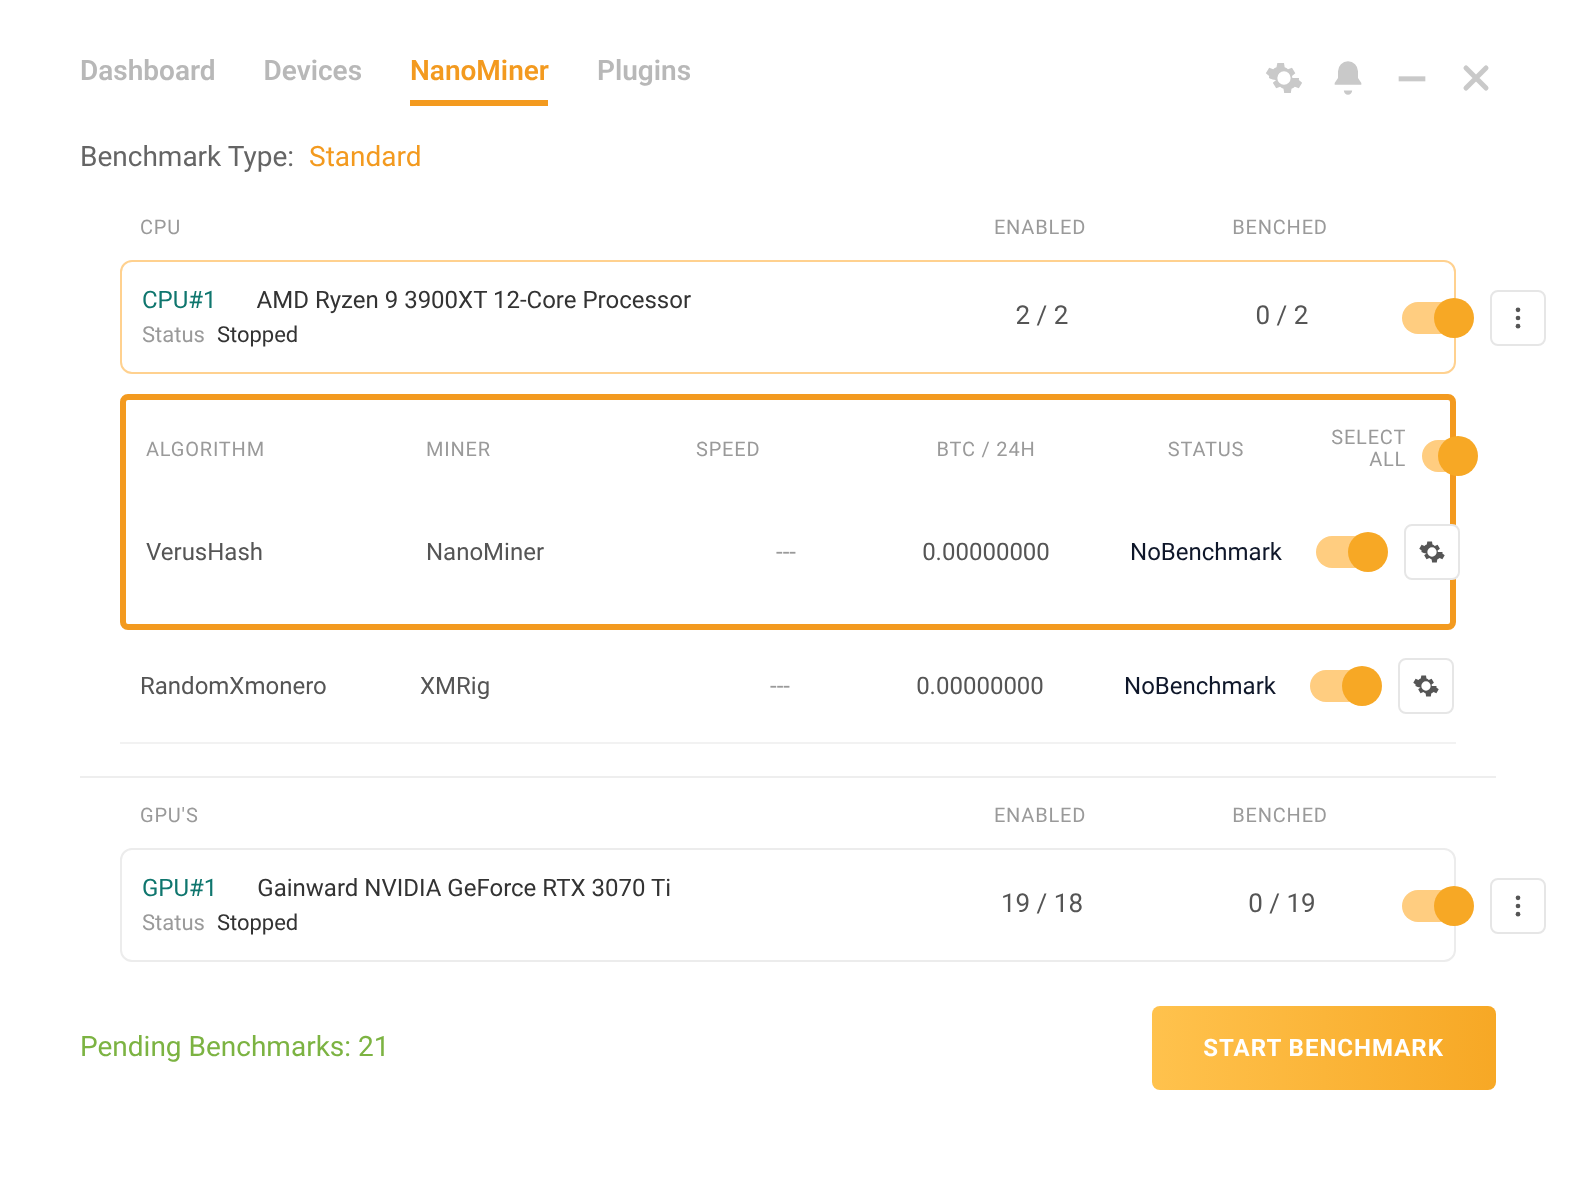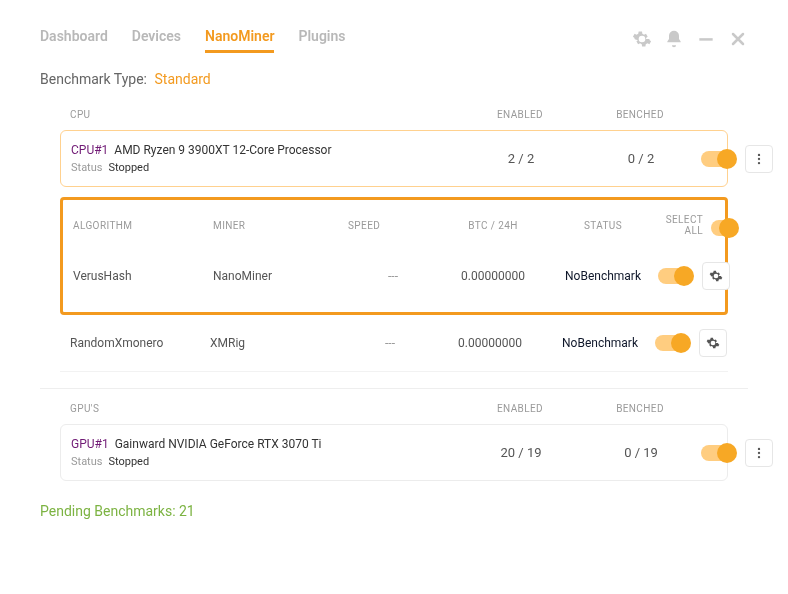--- a/index.html
+++ b/index.html
@@ -14,21 +14,21 @@
 .btype .val{color:#f39a1f;font-weight:400;margin-left:4px}
 .section{padding:0 60px}
 .secthead{display:flex;font-size:10px;color:#9a9a9a;letter-spacing:0.4px;padding:14px 10px 10px 10px}
 .secthead .c1{flex:0 0 390px}
 .secthead .c2{flex:0 0 120px;text-align:center}
 .secthead .c3{flex:0 0 120px;text-align:center}
 .card{border:1px solid #ffd18f;border-radius:6px;padding:12px 10px;display:flex;align-items:center}
 .card.gpu{border-color:#ececec}
 .cinfo{flex:0 0 390px}
 .cinfo .line1{font-size:12px}
-.cinfo .tag{color:#701a75;margin-right:6px}
+.cinfo .tag{color:#0f766e;margin-right:20px}
 .cinfo .name{color:#333}
 .cinfo .line2{font-size:11px;color:#333;margin-top:4px}
 .cinfo .st{color:#9a9a9a;margin-right:6px}
 .cnum{flex:0 0 120px;text-align:center;font-size:13px;color:#555}
 .ctrls{flex:1;display:flex;align-items:center;justify-content:flex-end;gap:10px}
 .toggle{width:34px;height:16px;background:#ffcd80;border-radius:10px;position:relative;cursor:pointer}
 .toggle::after{content:"";position:absolute;right:-2px;top:-2px;width:20px;height:20px;background:#f7a825;border-radius:50%}
 .iconbtn{width:28px;height:28px;border:1px solid #e6e6e6;border-radius:4px;display:flex;align-items:center;justify-content:center;cursor:pointer;background:#fff}
 .iconbtn svg{width:14px;height:14px;fill:#555}
 .hlbox{border:3px solid #f39a1f;border-radius:4px;margin-top:10px;padding:0 10px 8px 10px}
@@ -169,21 +169,21 @@
     <div class="c1">GPU'S</div>
     <div class="c2">ENABLED</div>
     <div class="c3">BENCHED</div>
     <div style="flex:1"></div>
   </div>
   <div class="card gpu">
     <div class="cinfo">
       <div class="line1"><span class="tag">GPU#1</span><span class="name">Gainward NVIDIA GeForce RTX 3070 Ti</span></div>
       <div class="line2"><span class="st">Status</span><span>Stopped</span></div>
     </div>
-    <div class="cnum">20 / 19</div>
+    <div class="cnum">19 / 18</div>
     <div class="cnum">0 / 19</div>
     <div class="ctrls">
       <div class="toggle"></div>
       <div class="iconbtn">
           <svg viewBox="0 0 24 24">
             <circle cx="12" cy="5" r="2"></circle>
             <circle cx="12" cy="12" r="2"></circle>
             <circle cx="12" cy="19" r="2"></circle>
           </svg>
         </div>
@@ -191,13 +191,14 @@
           <svg viewBox="0 0 24 24">
             <path d="M9 6l6 6-6 6" stroke="#555" stroke-width="2" fill="none"></path>
           </svg>
         </div>
     </div>
   </div>
 </div>
 
 <div class="footer">
   <div class="pending">Pending Benchmarks: 21</div>
+  <button class="startbtn">START BENCHMARK</button>
 </div>
 
 </body></html>

